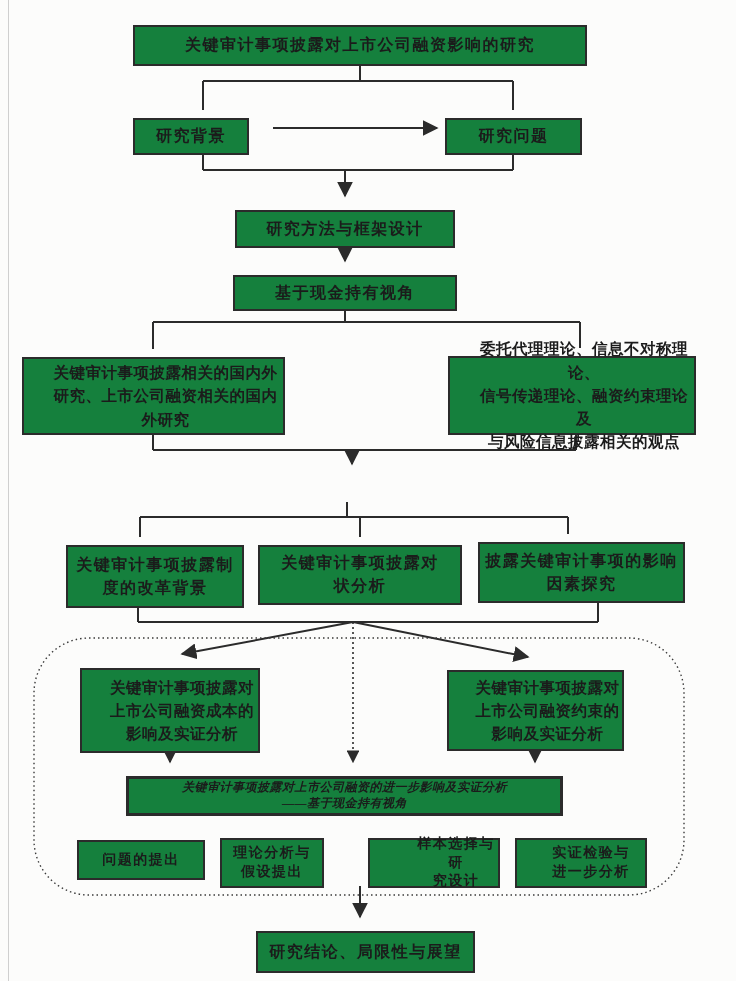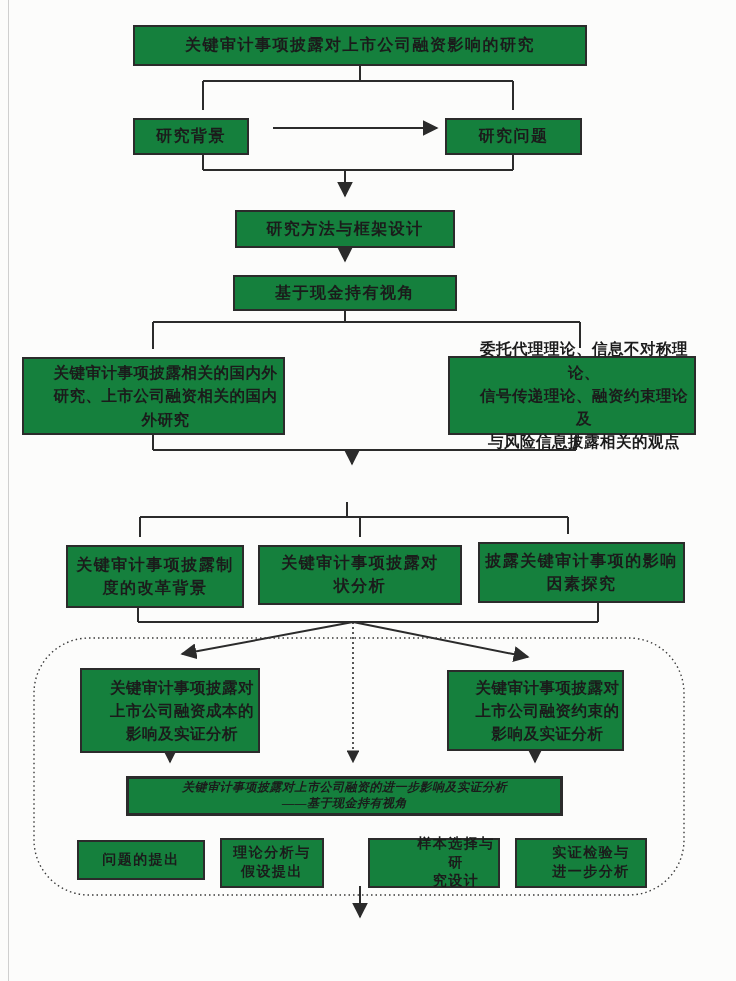--- a/index.html
+++ b/index.html
@@ -144,13 +144,14 @@
 
   <div class="node small" style="left:220px;top:830px;width:104px;height:50px;">理论分析与
 假设提出</div>
 
   <div class="node small" style="left:368px;top:830px;width:132px;height:50px;padding-left:44px;">样本选择与研
 究设计</div>
 
   <div class="node small" style="left:515px;top:830px;width:132px;height:50px;padding-left:20px;">实证检验与
 进一步分析</div>
 
+  <div class="node" style="left:256px;top:923px;width:219px;height:42px;">研究结论、局限性与展望</div>
 </div>
 
 </body></html>

